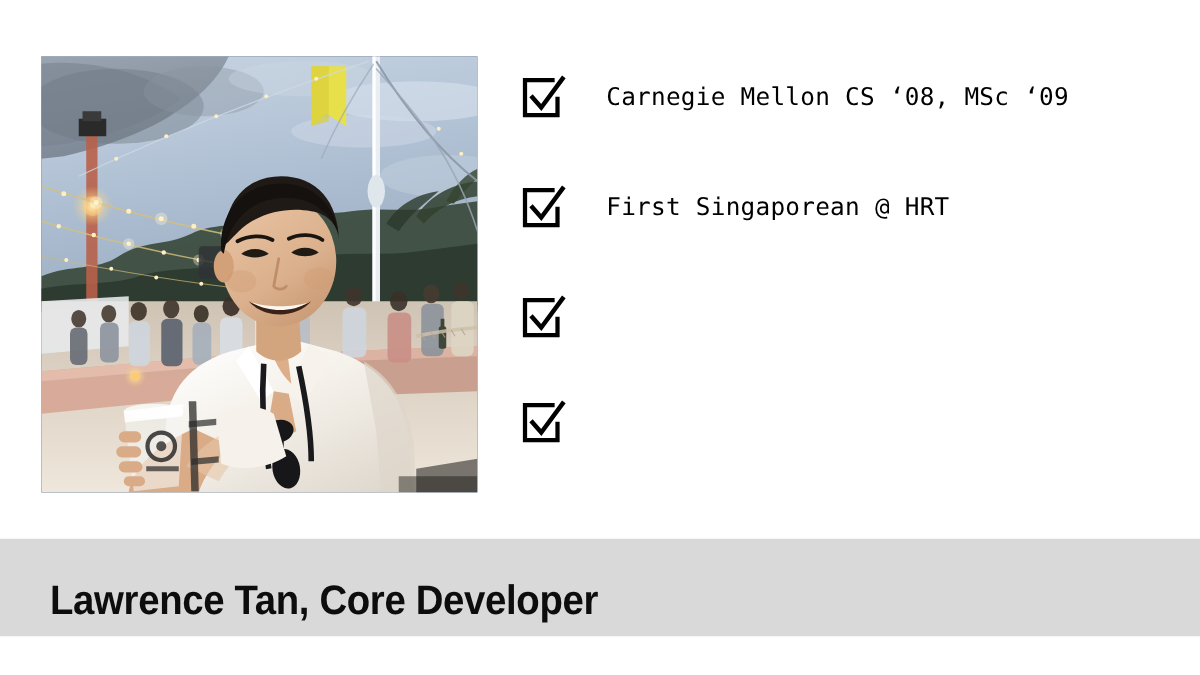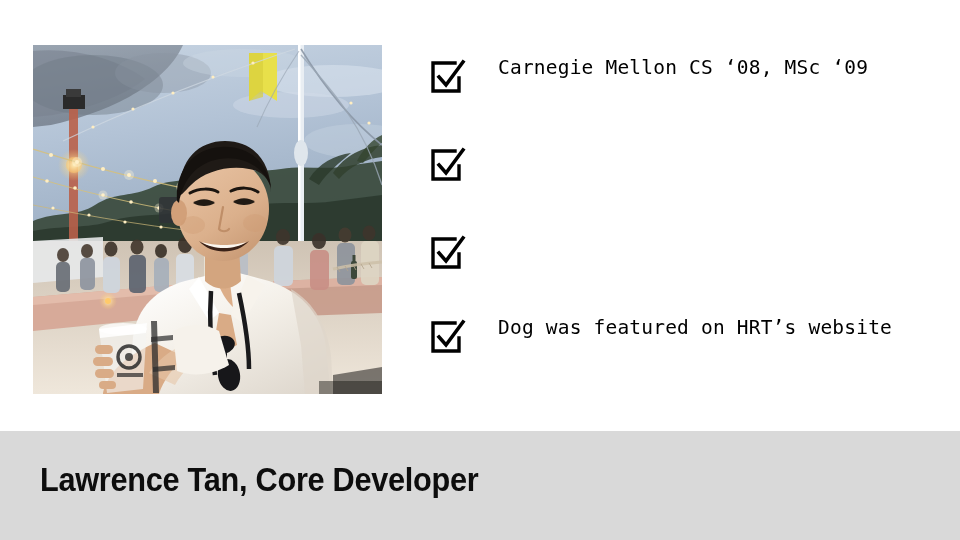--- a/index.html
+++ b/index.html
@@ -35,22 +35,23 @@
 
   
   .bullets {
     position: absolute;
     left: 416px;
     top: 45px;
     width: 520px;
   }
   .bullet-row {
     position: absolute;
-    left: 13px;
+    left: 0;
     display: flex;
+    align-items: center;
     height: 40px;
   }
   .bullet-row.r0 { top: 13px; }
   .bullet-row.r1 { top: 101px; }
   .bullet-row.r2 { top: 189px; }
   .bullet-row.r3 { top: 273px; }
 
   .checkbox-icon {
     width: 38px;
     height: 38px;
@@ -68,21 +69,21 @@
     white-space: pre;
     letter-spacing: 0.2px;
   }
 
   
   .caption-bar {
     position: absolute;
     left: 0;
     top: 431px;
     width: 960px;
-    height: 109px;
+    height: 78px;
     background: #d9d9d9;
   }
   .caption-text {
     position: absolute;
     left: 40px;
     top: 31px;
     font-family: "Liberation Sans", sans-serif;
     font-weight: bold;
     font-size: 33px;
     line-height: 1.1;
@@ -360,39 +361,39 @@
       <span class="bullet-text">Carnegie Mellon CS ‘08, MSc ‘09</span>
     </div>
 
     <div class="bullet-row r1">
       <span class="checkbox-icon">
         <svg viewBox="0 0 38 38" aria-hidden="true">
           <path d="M4 5 H26 M4 5 V33 M4 33 H30 M30 33 V20" stroke="#000000" stroke-width="3.4" fill="none" stroke-linecap="square" stroke-linejoin="miter"></path>
           <path d="M10 19 L17 27 L34 4" stroke="#000000" stroke-width="3.6" fill="none" stroke-linecap="square" stroke-linejoin="miter"></path>
         </svg>
       </span>
+      <span class="bullet-text">First Singaporean @ HRT</span>
     </div>
 
     <div class="bullet-row r2">
       <span class="checkbox-icon">
         <svg viewBox="0 0 38 38" aria-hidden="true">
           <path d="M4 5 H26 M4 5 V33 M4 33 H30 M30 33 V20" stroke="#000000" stroke-width="3.4" fill="none" stroke-linecap="square" stroke-linejoin="miter"></path>
           <path d="M10 19 L17 27 L34 4" stroke="#000000" stroke-width="3.6" fill="none" stroke-linecap="square" stroke-linejoin="miter"></path>
         </svg>
       </span>
     </div>
 
     <div class="bullet-row r3">
       <span class="checkbox-icon">
         <svg viewBox="0 0 38 38" aria-hidden="true">
           <path d="M4 5 H26 M4 5 V33 M4 33 H30 M30 33 V20" stroke="#000000" stroke-width="3.4" fill="none" stroke-linecap="square" stroke-linejoin="miter"></path>
           <path d="M10 19 L17 27 L34 4" stroke="#000000" stroke-width="3.6" fill="none" stroke-linecap="square" stroke-linejoin="miter"></path>
         </svg>
       </span>
-      <span class="bullet-text">Dog was featured on HRT’s website</span>
     </div>
 
   </div>
 
   <div class="caption-bar">
     <div class="caption-text">Lawrence Tan, Core Developer</div>
   </div>
 
 </div>
 

